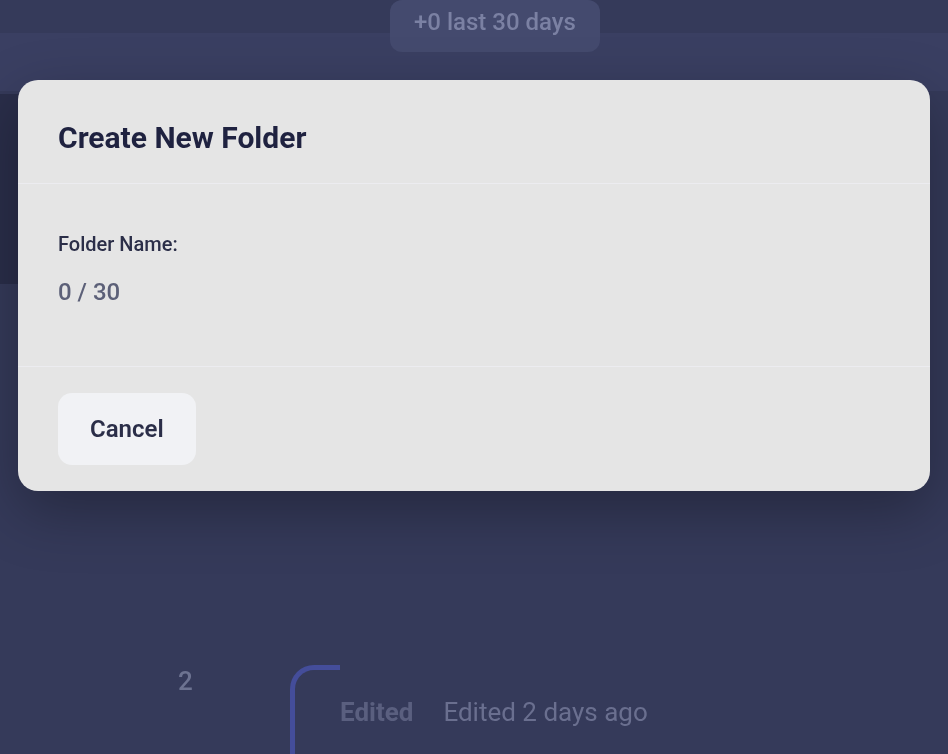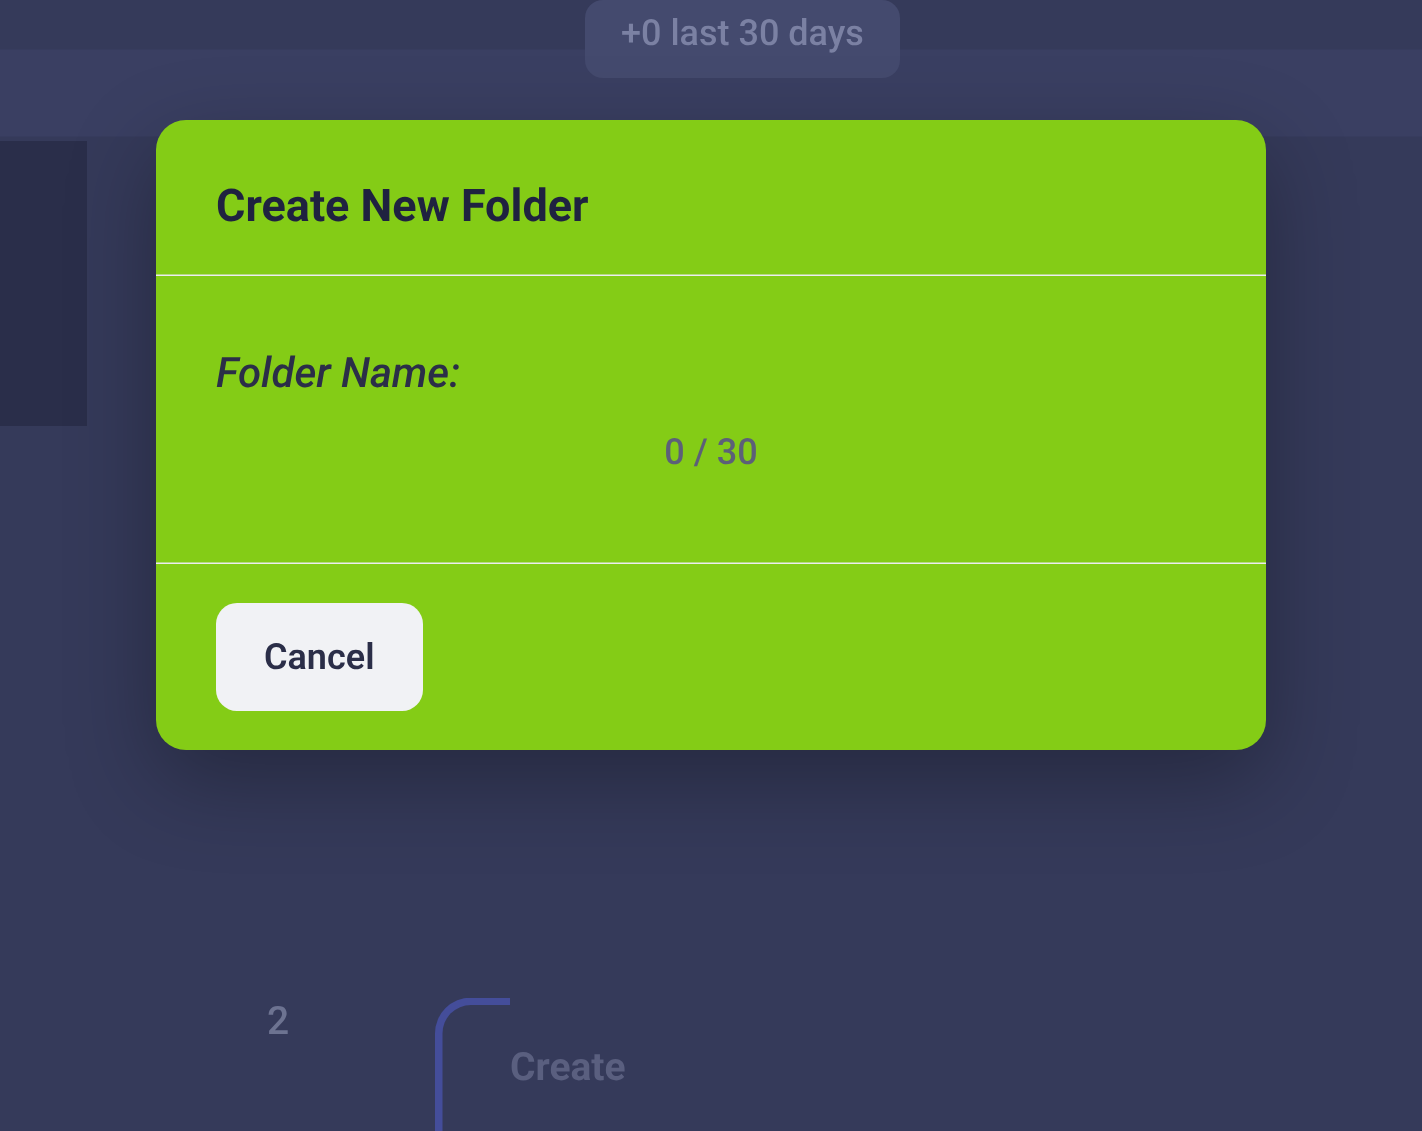--- a/index.html
+++ b/index.html
@@ -80,63 +80,62 @@
     }
     .modal-overlay {
       position: absolute;
       inset: 0;
       display: flex;
       align-items: flex-start;
       justify-content: center;
       padding-top: 80px;
     }
     .modal {
-      width: 740px;
-      background: #84cc16;
+      width: 912px;
+      background: #e5e5e5;
       border-radius: 20px;
       box-shadow: 0 20px 60px rgba(0,0,0,0.3);
       overflow: hidden;
     }
     .modal-header {
       padding: 40px 40px 28px 40px;
       border-bottom: 1px solid #ececf0;
     }
     .modal-title {
       font-size: 30px;
       font-weight: 700;
       color: #1f2240;
     }
     .modal-body {
       padding: 48px 40px 60px 40px;
       border-bottom: 1px solid #ececf0;
     }
     .field-label {
-      font-size: 28px;
+      font-size: 20px;
       font-weight: 500;
       color: #2b2e48;
       margin-bottom: 22px;
       display: block;
-      font-style: italic;
     }
     .text-input {
       width: 100%;
       background: #f1f2f5;
       border: none;
       border-radius: 14px;
       padding: 22px 28px;
       font-size: 25px;
       color: #2b2e48;
       outline: none;
       font-family: inherit;
     }
     .text-input::placeholder {
       color: #8c90a5;
     }
     .char-counter {
-      text-align: center;
+      text-align: left;
       font-size: 24px;
       color: #5c6078;
       margin-top: 22px;
       font-weight: 500;
     }
     .modal-footer {
       padding: 26px 40px 26px 40px;
       display: flex;
       justify-content: flex-start;
       gap: 30px;
@@ -161,21 +160,22 @@
   </style>
 </head>
 <body>
 
 <div class="bg-strip"></div>
 <div class="bg-sidebar"></div>
 <div class="bg-stat">+0 last 30 days</div>
 <div class="bg-num">2</div>
 <div class="bg-draft-wrap">
   <div class="bg-bracket"></div>
-  <div class="bg-draft">Create</div>
+  <div class="bg-draft">Edited</div>
+  <div class="bg-edited">Edited 2 days ago</div>
 </div>
 
 <div class="modal-overlay">
   <div class="modal">
     <div class="modal-header">
       <h2 class="modal-title">Create New Folder</h2>
     </div>
     <div class="modal-body">
       <label class="field-label">Folder Name:</label>
       <div class="char-counter">0 / 30</div>

